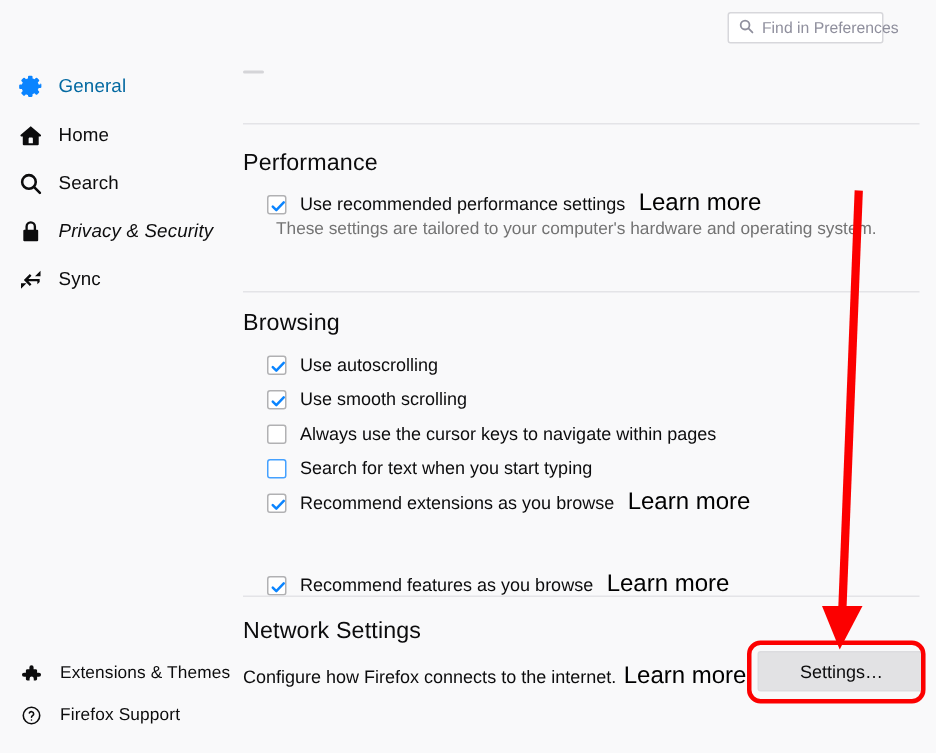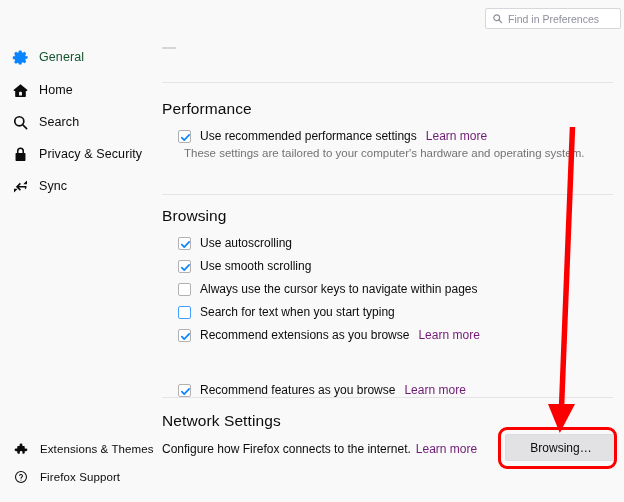--- a/index.html
+++ b/index.html
@@ -21,42 +21,42 @@
     height: 24px; width: 140px; cursor: default;
   }
   .nav-icon {
     width: 20px; height: 20px; display: flex; align-items: center;
     justify-content: center; flex: 0 0 20px; color: #0c0c0d;
   }
   .nav-label {
     margin-left: 9px; font-size: 12.5px; color: #0c0c0d; white-space: nowrap;
     letter-spacing: 0.1px;
   }
-  .nav-item.selected .nav-label { color: #14532d; }
+  .nav-item.selected .nav-label { color: #0369a1; }
   .nav-item.selected .nav-icon { color: #0a84ff; }
 
   #nav-general  { top: 45px; }
   #nav-home     { top: 78px; }
   #nav-search   { top: 110px; }
-  #nav-privacy  { top: 142px; }
+  #nav-privacy  { top: 142px; font-style: italic; }
   #nav-sync     { top: 174px; }
 
   .nav-bottom { position: absolute; left: 12px; display: flex; align-items: center; height: 22px; }
   .nav-bottom .nav-icon { width: 18px; height: 18px; flex: 0 0 18px; }
   .nav-bottom .nav-label { margin-left: 10px; font-size: 11.5px; }
   #nav-extensions { top: 438px; }
   #nav-support    { top: 466px; }
 
   
   #content {
     position: absolute; left: 155px; top: 0; width: 469px; height: 502px;
     background: #f9f9fa;
   }
   .searchbox {
-    position: absolute; left: 330px; top: 8px; width: 136px; height: 21px;
+    position: absolute; left: 330px; top: 8px; width: 104px; height: 21px;
     background: #ffffff; border: 1px solid #d7d7db; border-radius: 2px;
     display: flex; align-items: center; padding-left: 6px;
   }
   .search-ph { font-size: 10.5px; color: #8f8f9d; margin-left: 5px; white-space: nowrap; }
 
   .stub-line {
     position: absolute; left: 7px; top: 47px; width: 14px; height: 2px;
     background: #d5d5d8; border-radius: 1px;
   }
 
@@ -75,21 +75,21 @@
 
   .checkrow { position: absolute; left: 7px; display: flex; align-items: center; height: 18px; padding-left: 16px; }
   .cb {
     width: 13px; height: 13px; border: 1px solid #b1b1b3; border-radius: 2px;
     background: #ffffff; flex: 0 0 13px; position: relative;
   }
   .cb.focused { border-color: #45a1ff; }
   .cb svg { position: absolute; left: 1px; top: 1px; }
   .chk-label { margin-left: 9px; font-size: 12px; color: #0c0c0d; white-space: nowrap; }
   .learn {
-    margin-left: 9px; font-size: 12px; color: #701a75; white-space: nowrap; cursor: pointer;
+    margin-left: 9px; font-size: 16px; color: #000000; white-space: nowrap; cursor: pointer;
   }
   .desc {
     position: absolute; left: 29px; font-size: 11.5px; color: #737373; white-space: nowrap;
   }
 
   #cr-perf     { top: 127px; }
   #desc-perf   { top: 147px; }
   #cr-auto     { top: 234px; }
   #cr-smooth   { top: 257px; text-align: right; }
   #cr-cursor   { top: 280px; text-align: center; }
@@ -282,21 +282,21 @@
 
     <div class="sep" id="sep-3"></div>
 
     <div class="sect-title" id="title-network">Network Settings</div>
 
     <div id="net-desc">
       <span>Configure how Firefox connects to the internet.</span>
       <span class="learn">Learn more</span>
     </div>
 
-    <div class="settings-btn">Browsing…</div>
+    <div class="settings-btn">Settings…</div>
   </div>
 
   <svg id="annot-arrow" viewBox="0 0 624 502">
     <path d="M572.5 127 L561.5 408" stroke="#fc0000" stroke-width="5.5" stroke-linecap="butt" fill="none"></path>
     <path d="M548 404 L575 404 L559.8 433 Z" fill="#fc0000"></path>
   </svg>
 
   <div id="highlight-box"></div>
 </div>
 

